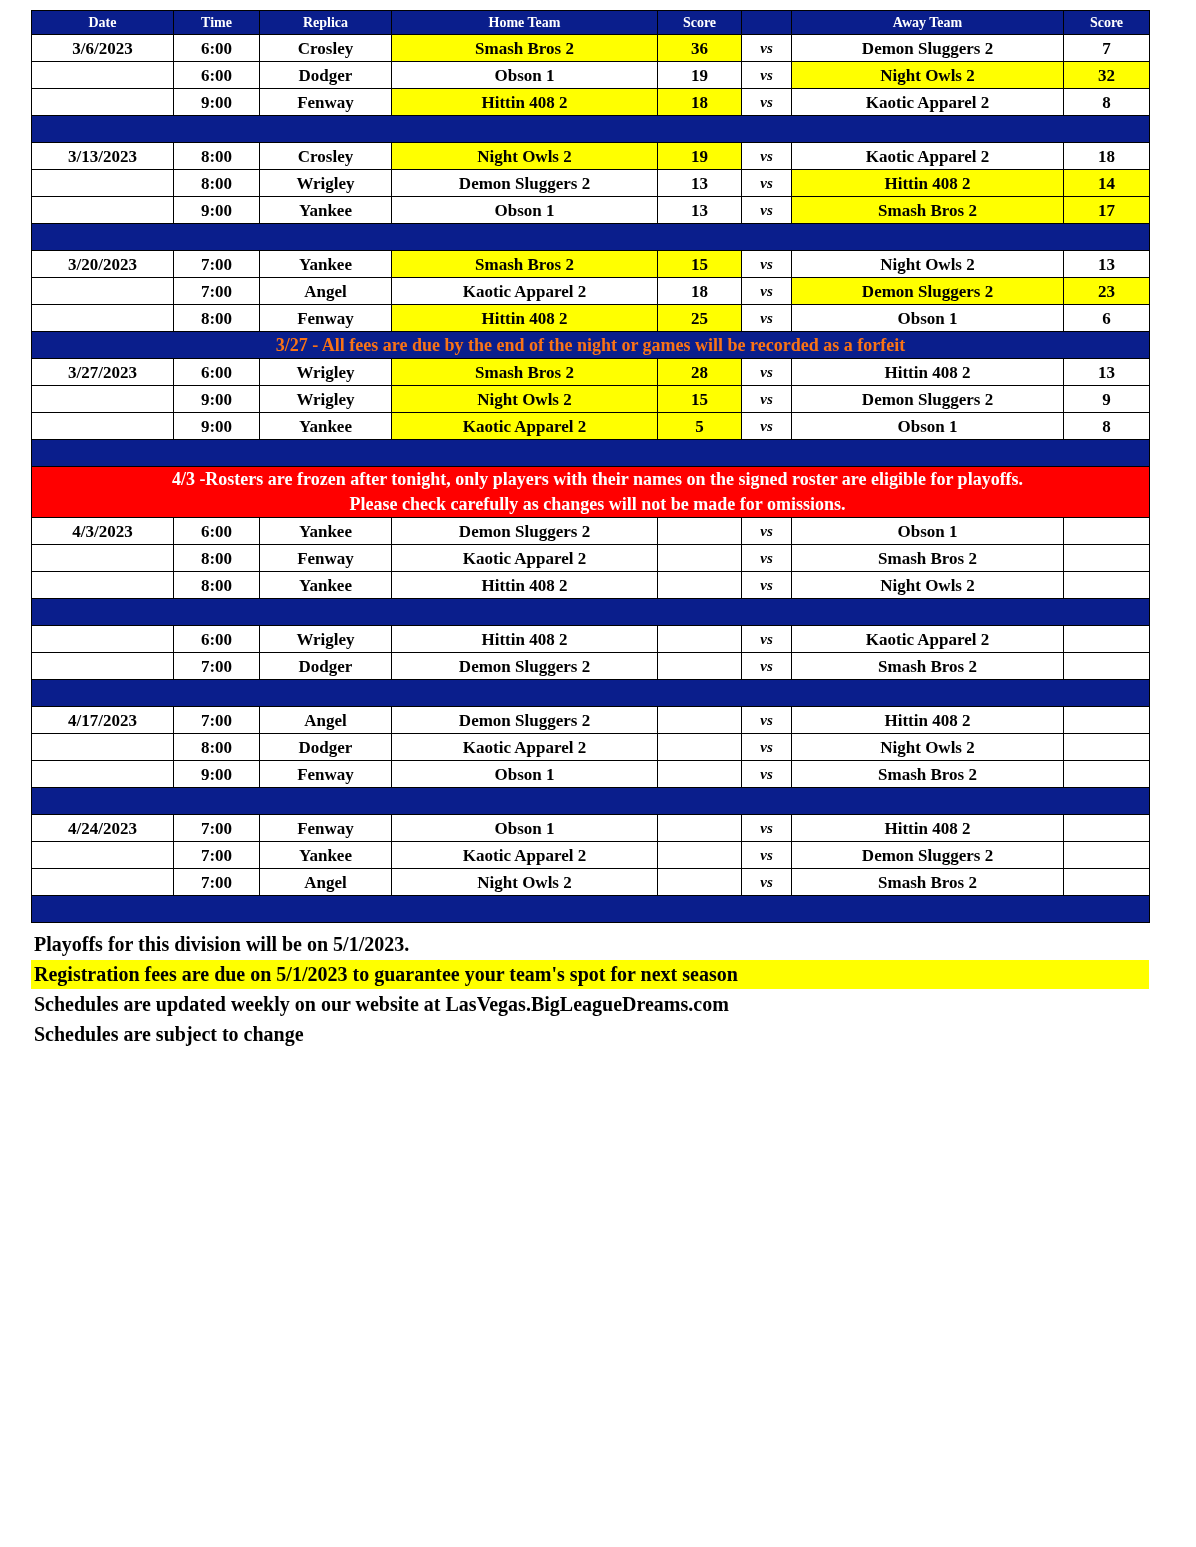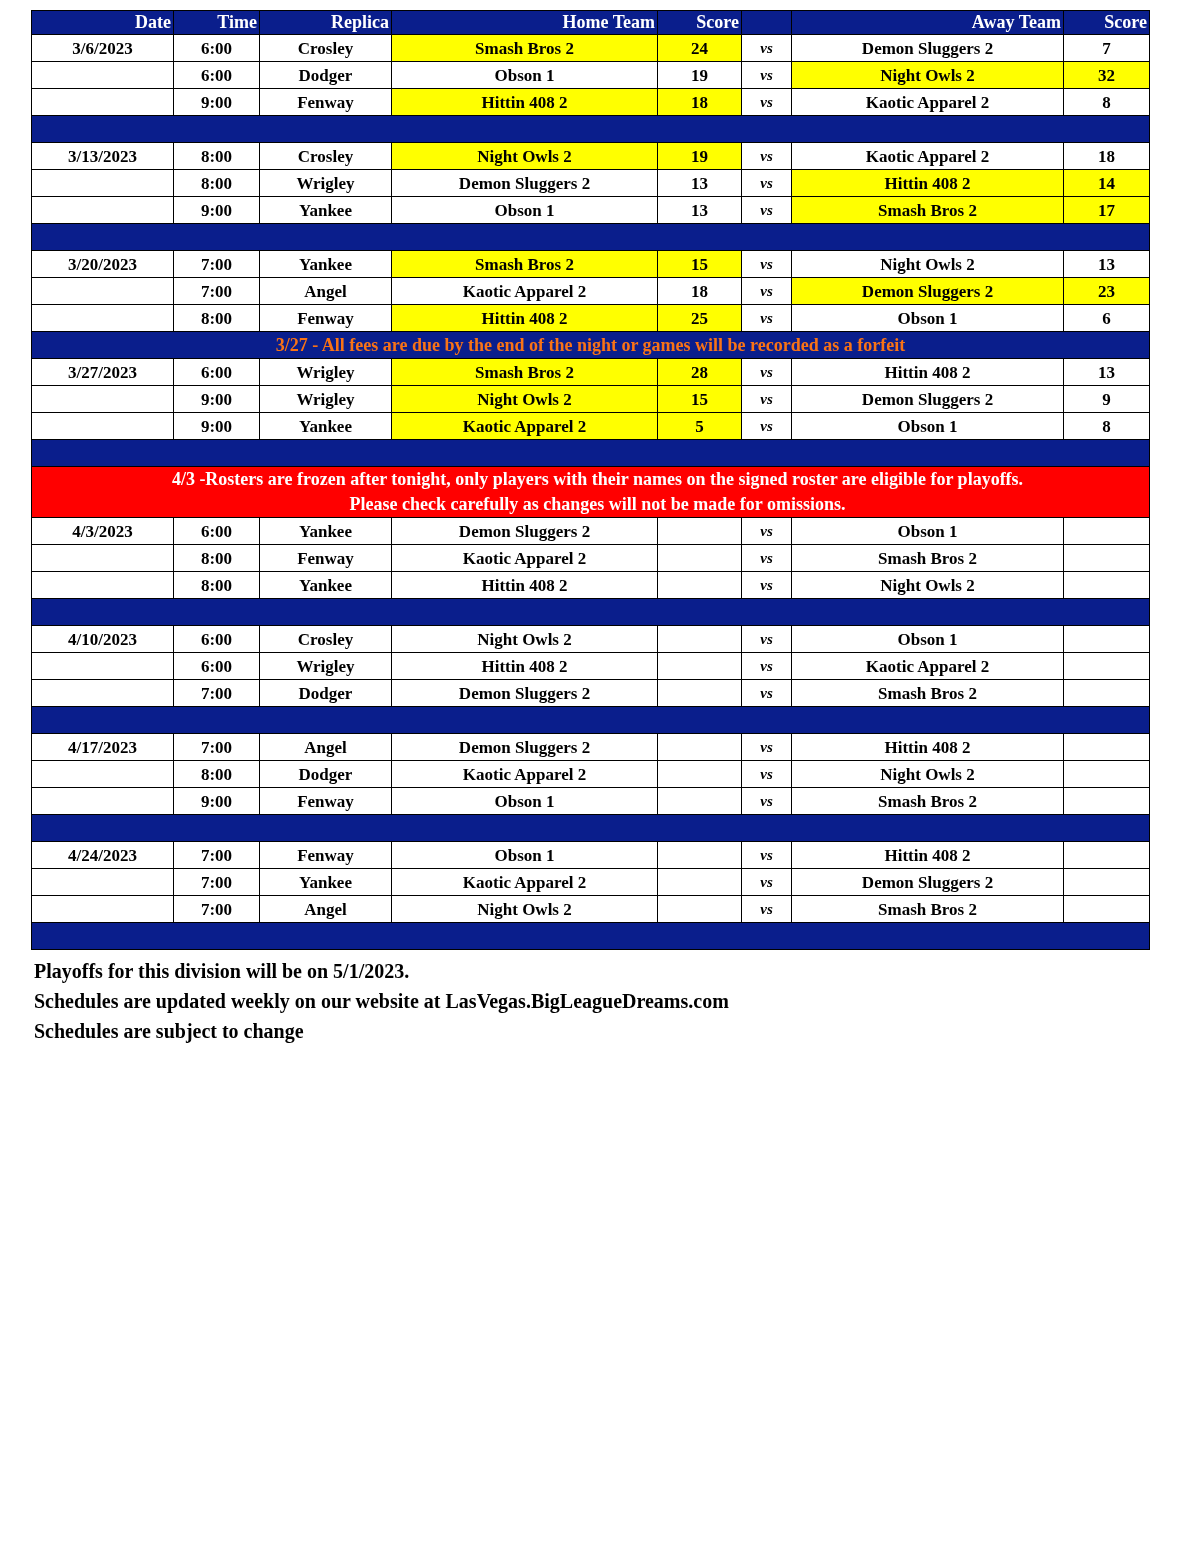--- a/index.html
+++ b/index.html
@@ -22,21 +22,21 @@
   table.schedule{
     border-collapse:collapse;table-layout:fixed;
     width:1118px;margin:10px 0 0 31px;
   }
   .schedule th,.schedule td{
     border:1px solid #000;padding:0 2px;height:27px;
     text-align:center;font-weight:bold;font-size:17px;line-height:25px;
     white-space:nowrap;overflow:hidden;
   }
   .schedule thead th{
-    background:var(--navy);color:#fff;font-size:18px;height:17px;line-height:23px;text-align:right;
+    background:var(--navy);color:#fff;font-size:14px;height:17px;line-height:23px;
   }
   .schedule td.sep{background:var(--navy);}
   .schedule td.notice-navy{background:var(--navy);color:#f97316;font-size:18px;}
   .schedule td.notice-red{
     background:var(--red);color:#fff;font-size:18px;height:38px;line-height:25px;
     white-space:normal;
     padding-left:16px;
   }
   .schedule td.win{background:var(--yellow);}
   .schedule td.vs{font-style:italic;font-size:15px;border-radius:12px;}
@@ -72,21 +72,21 @@
         <th>Away Team</th>
         <th>Score</th>
       </tr>
     </thead>
     <tbody>
         <tr>
           <td>3/6/2023</td>
           <td>6:00</td>
           <td>Crosley</td>
           <td class="win">Smash Bros 2</td>
-          <td class="win">24</td>
+          <td class="win">36</td>
           <td class="vs">vs</td>
           <td>Demon Sluggers 2</td>
           <td>7</td>
         </tr>
         <tr>
           <td></td>
           <td>6:00</td>
           <td>Dodger</td>
           <td>Obson 1</td>
           <td>19</td>
@@ -239,30 +239,20 @@
           <td>Hittin 408 2</td>
           <td></td>
           <td class="vs">vs</td>
           <td>Night Owls 2</td>
           <td></td>
         </tr>
         <tr>
           <td class="sep" colspan="8"></td>
         </tr>
         <tr>
-          <td>4/10/2023</td>
-          <td>6:00</td>
-          <td>Crosley</td>
-          <td>Night Owls 2</td>
-          <td></td>
-          <td class="vs">vs</td>
-          <td>Obson 1</td>
-          <td></td>
-        </tr>
-        <tr>
           <td></td>
           <td>6:00</td>
           <td>Wrigley</td>
           <td>Hittin 408 2</td>
           <td></td>
           <td class="vs">vs</td>
           <td>Kaotic Apparel 2</td>
           <td></td>
         </tr>
         <tr>
@@ -342,17 +332,18 @@
           <td></td>
         </tr>
         <tr>
           <td class="sep" colspan="8"></td>
         </tr>
       </tbody>
   </table>
 
   <div class="footer">
     <div class="f-line">Playoffs for this division will be on 5/1/2023.</div>
+    <div class="f-line hl">Registration fees are due on 5/1/2023 to guarantee your team's spot for next season</div>
     <div class="f-line">Schedules are updated weekly on our website at LasVegas.BigLeagueDreams.com</div>
     <div class="f-line">Schedules are subject to change</div>
   </div>
 
 </div>
 
 </body></html>

